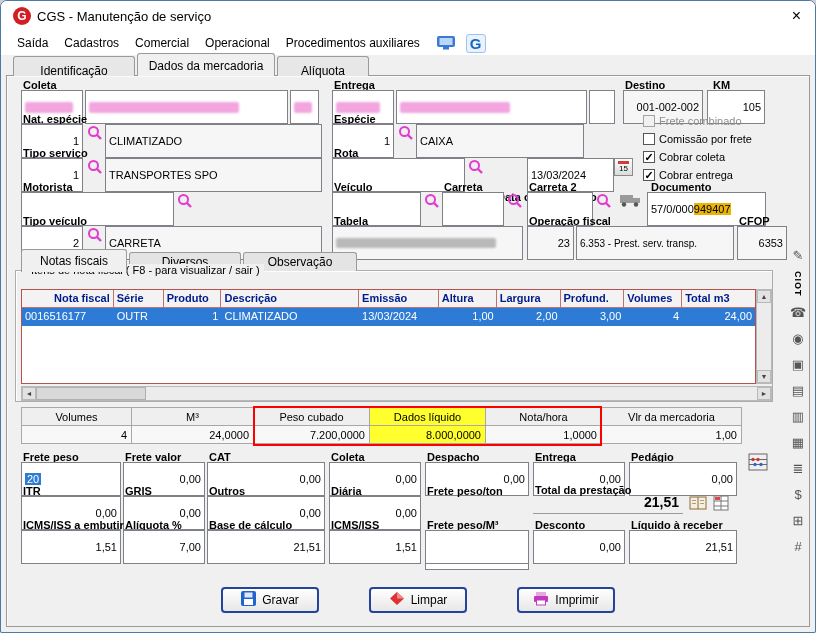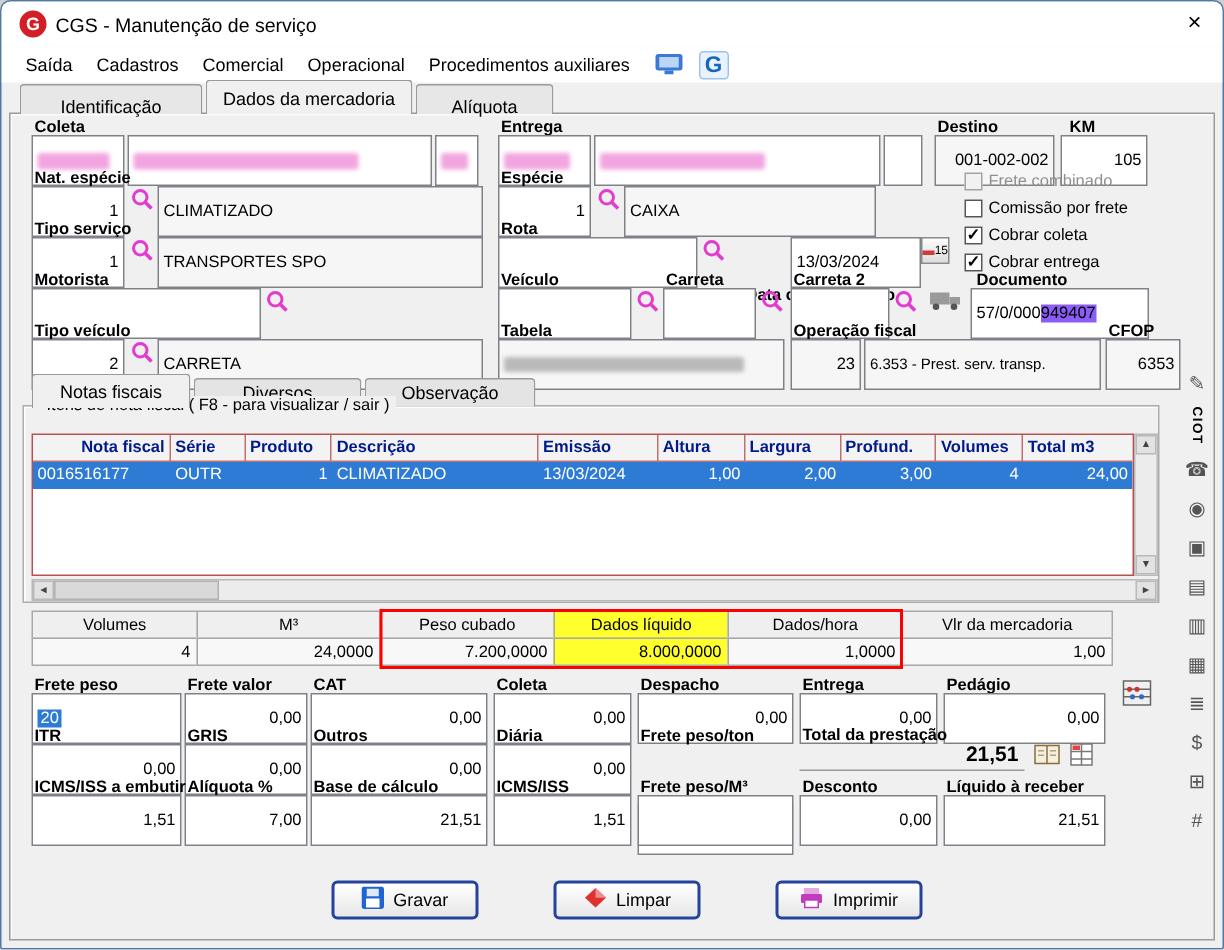--- a/index.html
+++ b/index.html
@@ -35,21 +35,21 @@
   .pinkbar{height:11px;background:#f2a5df;border-radius:2px;filter:blur(1.3px);}
   .graybar{height:10px;background:#b9b9b9;border-radius:2px;filter:blur(1.3px);}
   .mag{position:absolute;width:17px;height:17px;z-index:2;}
   .chk{position:absolute;display:flex;align-items:center;gap:4px;font-size:11px;z-index:2;}
   .chk .box{width:12px;height:12px;background:#fff;border:1px solid #555;box-sizing:border-box;
             display:flex;align-items:center;justify-content:center;}
   .chk.checked .box::before{content:"✓";font-size:11px;font-weight:bold;line-height:10px;}
   .chk.disabled{color:#8f8f8f;}
   .chk.disabled .box{background:#f1f1f1;border-color:#a3a3a3;}
   .cal-btn{position:absolute;width:19px;height:18px;box-sizing:border-box;background:linear-gradient(#fdfdfd,#dcdcdc);
-           border:1px solid #8a8a8a;font-size:8px;display:flex;flex-direction:row;align-items:center;z-index:2;}
+           border:1px solid #8a8a8a;font-size:8px;display:flex;flex-direction:column;align-items:center;z-index:2;}
   .cal-btn .strip{width:11px;height:3px;background:#d23b3b;margin-top:2px;}
   .cal-btn .day{line-height:10px;}
   
   .itab{position:absolute;top:251px;height:19px;box-sizing:border-box;font-size:12px;text-align:center;
         background:#e4e4e4;border:1px solid #9a9a9a;border-bottom:none;border-radius:3px 3px 0 0;
         padding-top:2px;z-index:3;}
   .itab.active{top:248px;height:23px;background:#f0f0f0;padding-top:4px;z-index:6;}
   .groupbox{position:absolute;left:14px;top:269px;width:758px;height:132px;box-sizing:border-box;
             border:1px solid #adadad;box-shadow:inset 1px 1px 0 #fff;z-index:1;}
   .group-title{position:absolute;left:26px;top:263px;font-size:11px;background:#f0f0f0;padding:0 4px;z-index:4;}
@@ -257,21 +257,21 @@
     <svg width="24" height="16">
         <rect x="1" y="3" width="13" height="8" fill="#9a9a9a"></rect>
         <rect x="14" y="6" width="7" height="5" fill="#9a9a9a"></rect>
         <circle cx="5" cy="12.5" r="2.2" fill="#555"></circle>
         <circle cx="17" cy="12.5" r="2.2" fill="#555"></circle>
       </svg>
   </span>
   <div class="lbl" style="left:650px;top:180px;">Documento</div>
   <div class="fld" style="left:646px;top:191px;width:119px;">
     <span>57/0/000</span>
-      <span style="background:#8b5cf6;">949407</span>
+      <span style="background:#eab308;">949407</span>
   </div>
 
   <div class="lbl" style="left:22px;top:214px;">Tipo veículo</div>
   <div class="fld num" style="left:20px;top:225px;width:62px;">2</div>
   <span class="mag" style="left:86px;top:226px;">
     <svg width="16" height="16">
         <circle cx="6.5" cy="6.5" r="4.5" fill="none" stroke="#e23bd0" stroke-width="2"></circle>
         <line x1="10" y1="10" x2="14" y2="14" stroke="#e23bd0" stroke-width="2.4"></line>
       </svg>
   </span>
@@ -330,21 +330,21 @@
     <div class="sbtn">◄</div>
     <div class="thumb-h"></div>
     <div style="flex:1;"></div>
     <div class="sbtn">►</div>
   </div>
 
   <div class="sc hdr" style="left:20px;top:406px;width:111px;">Volumes</div>
   <div class="sc hdr" style="left:130px;top:406px;width:123px;">M³</div>
   <div class="sc hdr" style="left:252px;top:406px;width:117px;">Peso cubado</div>
   <div class="sc hdr yellow" style="left:368px;top:406px;width:117px;">Dados líquido</div>
-  <div class="sc hdr" style="left:484px;top:406px;width:117px;">Dados/hora</div>
+  <div class="sc hdr" style="left:484px;top:406px;width:117px;">Nota/hora</div>
   <div class="sc hdr" style="left:600px;top:406px;width:141px;">Vlr da mercadoria</div>
 
   <div class="sc val" style="left:20px;top:424px;width:111px;">4</div>
   <div class="sc val" style="left:130px;top:424px;width:123px;">24,0000</div>
   <div class="sc val" style="left:252px;top:424px;width:117px;">7.200,0000</div>
   <div class="sc val yellow" style="left:368px;top:424px;width:117px;">8.000,0000</div>
   <div class="sc val" style="left:484px;top:424px;width:117px;">1,0000</div>
   <div class="sc val" style="left:600px;top:424px;width:141px;">1,00</div>
   <div class="red-overlay"></div>
 

